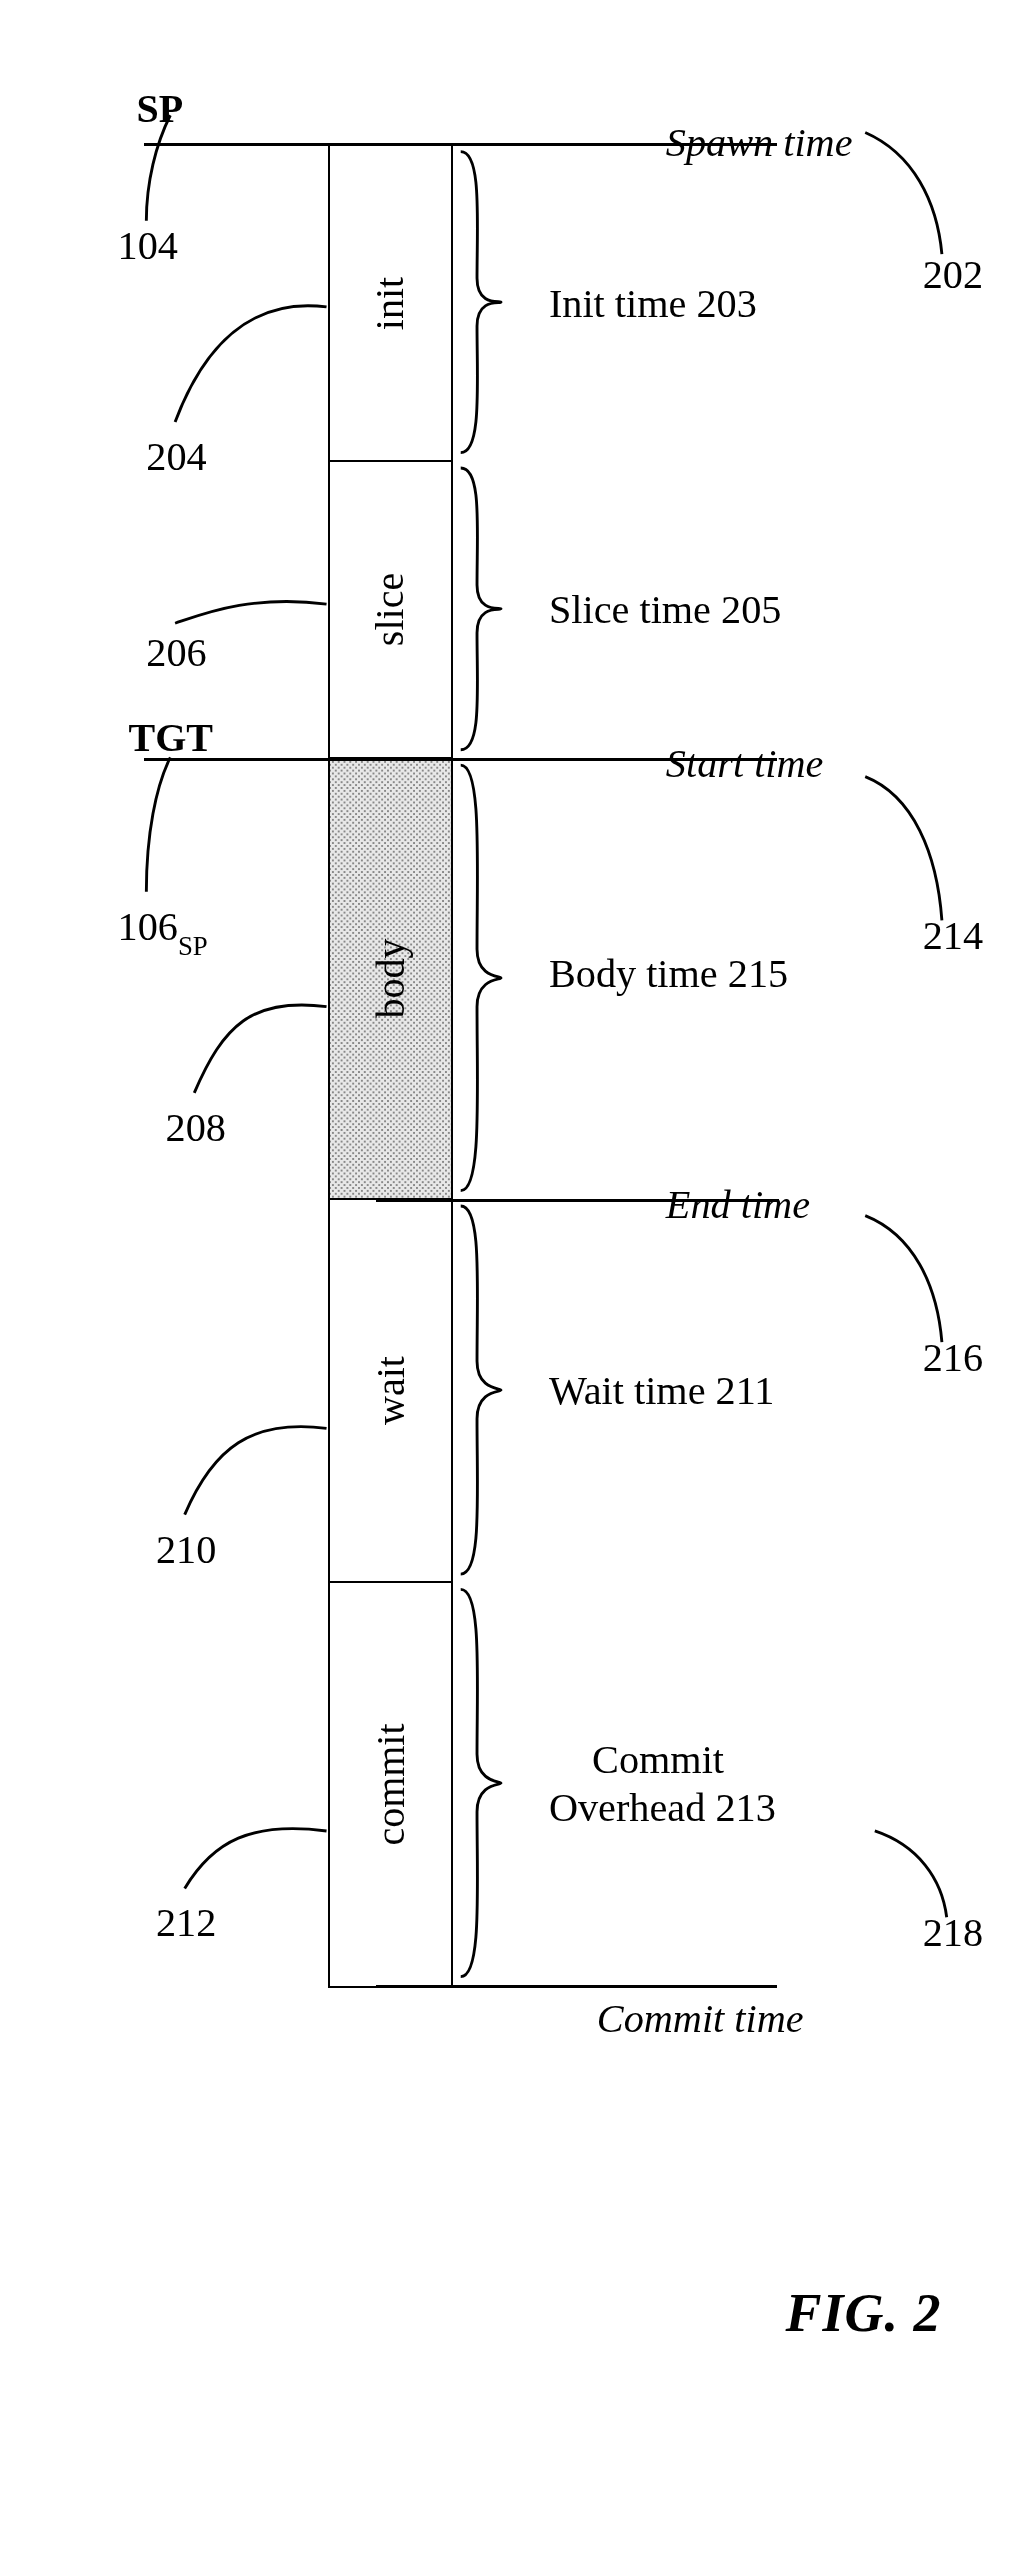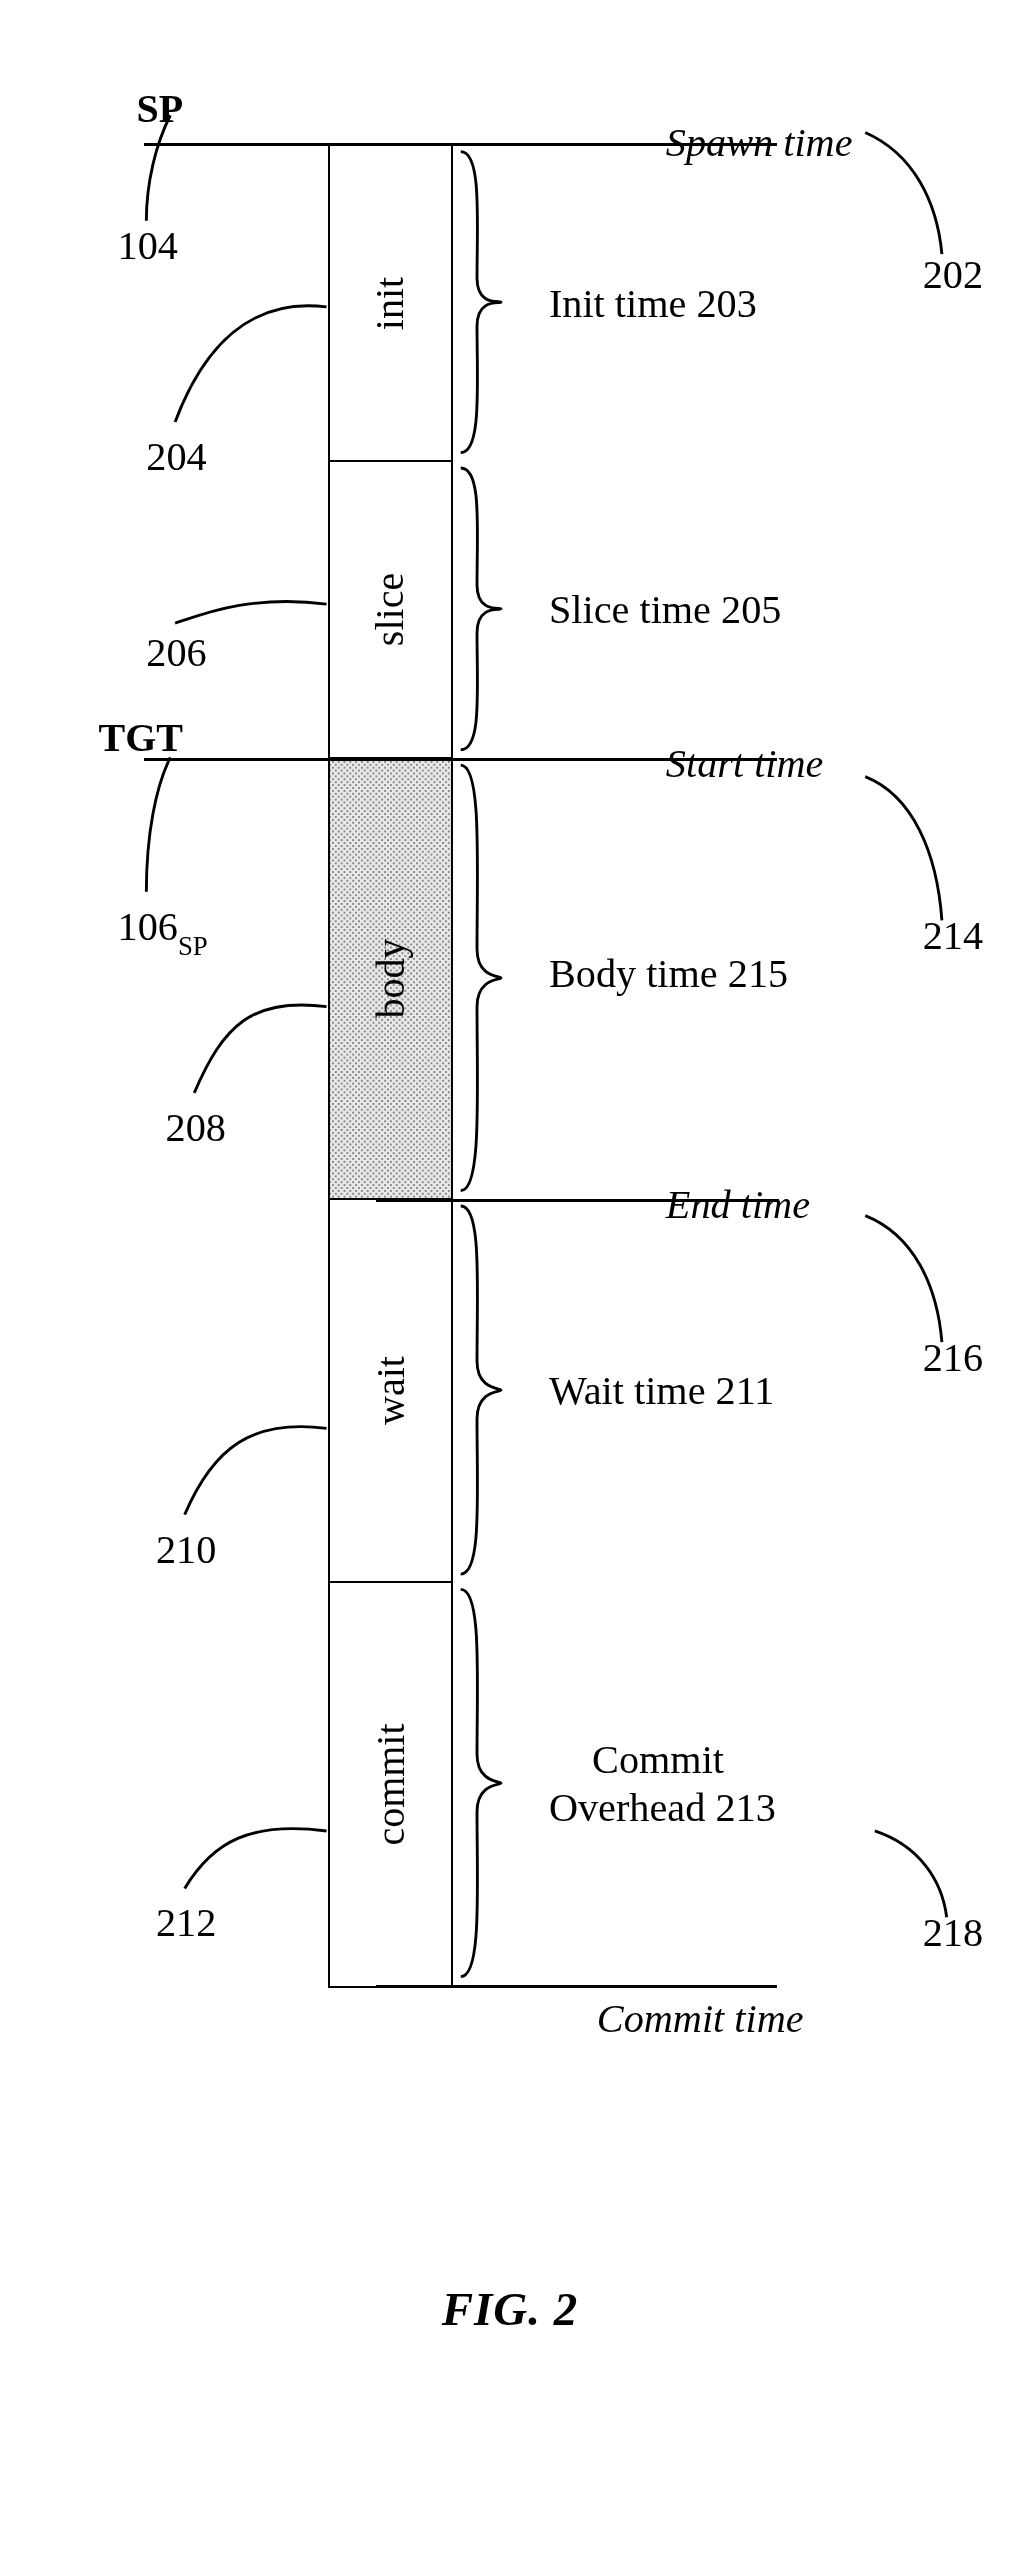--- a/index.html
+++ b/index.html
@@ -82,22 +82,22 @@
   svg.overlay {
     position: absolute;
     pointer-events: none;
     overflow: visible;
   }
 
   
   .caption {
     position: absolute;
     width: 863px;
-    text-align: center;
-    font-size: 47px;
+    text-align: right;
+    font-size: 54px;
     font-weight: 700;
     font-style: italic;
     letter-spacing: 1px;
   }
 </style>
 </head>
 <body>
 
 <div class="page">
   <div class="diagram">
@@ -119,21 +119,21 @@
           <span class="rot">commit</span>
         </div>
     </div>
 
     <div class="line top" style="top:-1px;"></div>
     <div class="line tgt" style="top:614px;"></div>
     <div class="line" style="top:1055px; left:297px; width:403px;"></div>
     <div class="line bottom" style="top:1841px; left:297px; width:401px;"></div>
 
     <div class="label bold" style="left:58px; top:-59px;">SP</div>
-    <div class="label" style="left:20px; top:570px;">
+    <div class="label" style="left:50px; top:570px;">
       <span class="bold">TGT</span>
     </div>
 
     <div class="caption" style="top:2138px;">FIG. 2</div>
 
     <svg class="overlay" width="959" height="1917" style="left:0; top:0;" viewBox="0 0 1000 2000">
       <defs></defs>
       <g fill="none" stroke="#000" stroke-width="3">
 
         <path d="M 398 8 C 420 8 415 80 415 140 C 415 170 440 163 440 165 C 440 167 415 160 415 190 C 415 250 420 322 398 322"></path>

